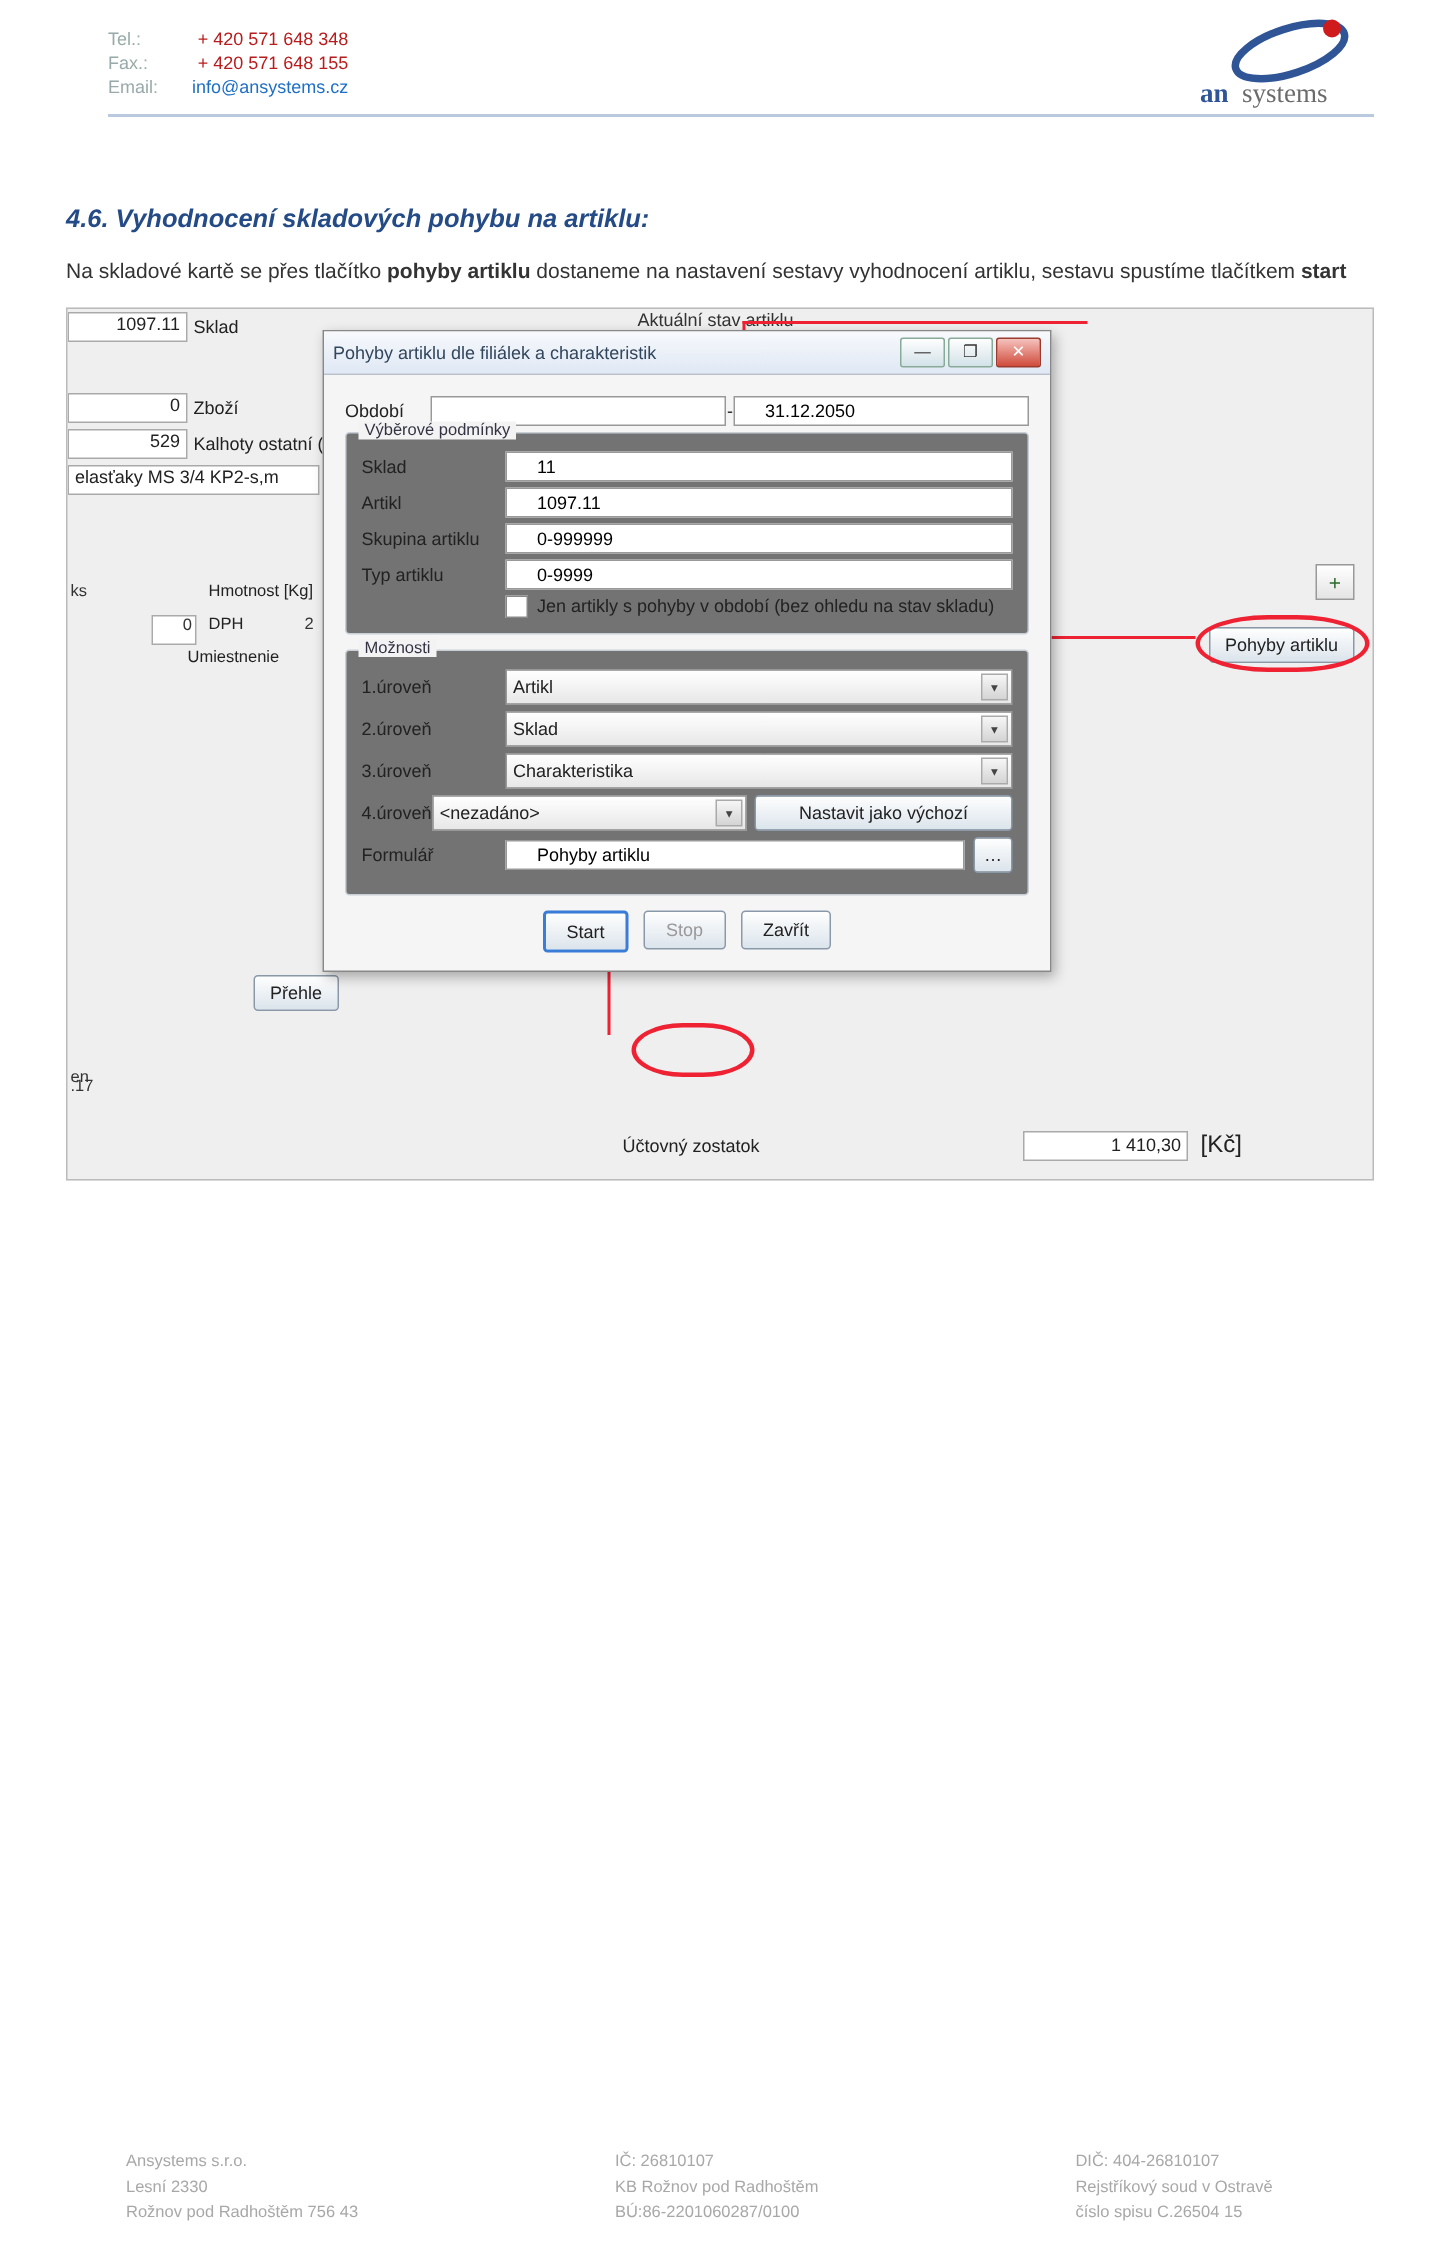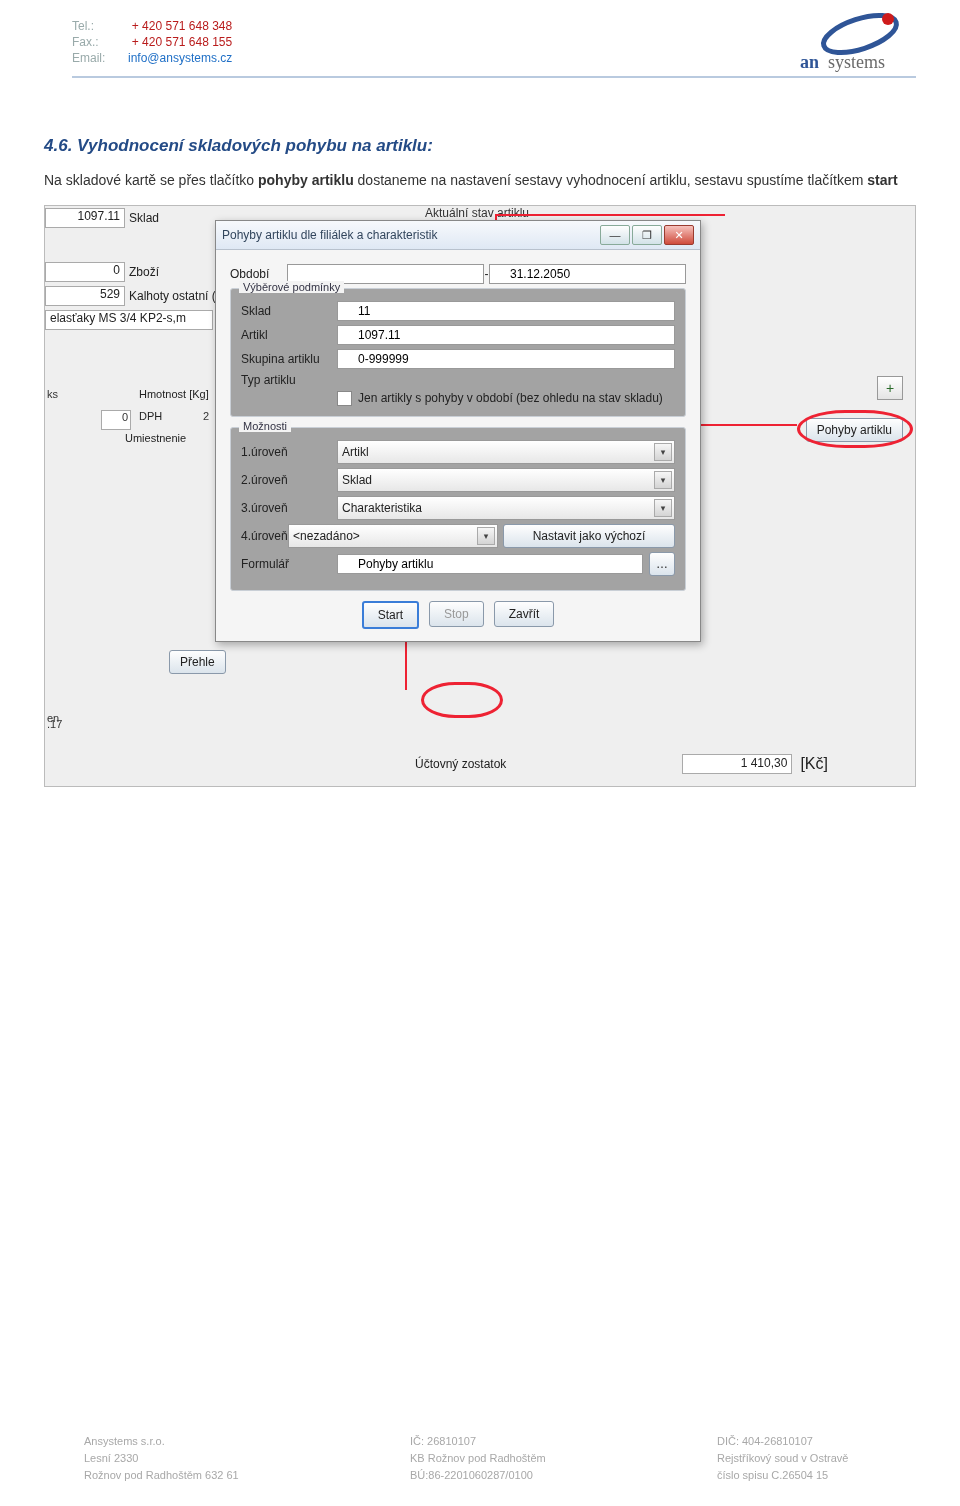--- a/index.html
+++ b/index.html
@@ -27,21 +27,21 @@
   .hmot{position:absolute;left:94px;top:182px;font-size:11px;}
   .dph{position:absolute;left:94px;top:204px;font-size:11px;}
   .umi{position:absolute;left:80px;top:226px;font-size:11px;}
   
   .dlg{position:absolute;left:170px;top:14px;width:484px;background:#f5f5f5;border:1px solid #888;box-shadow:2px 3px 8px rgba(0,0,0,0.3);}
   .dlg .titlebar{background:linear-gradient(#f7f9fc,#dfe8f4);height:28px;border-bottom:1px solid #b8c1cd;display:flex;align-items:center;padding:0 6px;font-size:12px;color:#32465d;}
   .dlg .titlebar .wbtns{margin-left:auto;display:flex;gap:2px;}
   .wbtn{width:28px;height:18px;border:1px solid #8a9;background:linear-gradient(#fefefe,#d3e2e8);border-radius:2px;display:flex;align-items:center;justify-content:center;font-size:11px;line-height:1;color:#333;}
   .wbtn.cl{background:linear-gradient(#f6c2bd,#cf4b3c);color:#fff;border-color:#9a3b30;}
   .dlg .body{padding:10px 14px 12px;}
-  .grp{border:1px solid #c9cfd6;border-radius:3px;padding:8px 10px 10px;margin-bottom:10px;position:relative;background:#a3a3a3;}
+  .grp{border:1px solid #c9cfd6;border-radius:3px;padding:8px 10px 10px;margin-bottom:10px;position:relative;background:#737373;}
   .grp .gl{position:absolute;top:-8px;left:8px;background:#f3f3f3;padding:0 4px;font-size:11px;color:#334;}
   .frow{display:flex;align-items:center;margin:4px 0;}
   .flab{width:96px;font-size:12px;}
   .ftxt{flex:1;height:20px;border:1px solid #999;background:#fff;padding:1px 20px;font-size:12px;box-sizing:border-box;}
   .sep{width:8px;text-align:center;}
   .chk{width:13px;height:13px;border:1px solid #888;background:#fff;display:inline-block;margin:0 6px 0 96px;vertical-align:middle;}
   .chkline{font-size:12px;margin-top:4px;}
   .sel{flex:1;height:22px;border:1px solid #999;background:linear-gradient(#fff,#e7e7e7);display:flex;align-items:center;padding:0 4px;font-size:12px;position:relative;}
   .sel .ar{position:absolute;right:2px;top:2px;width:16px;height:16px;background:linear-gradient(#f6f6f6,#d4d4d4);border:1px solid #aaa;display:flex;align-items:center;justify-content:center;font-size:9px;color:#444;}
   .btn{height:24px;border:1px solid #8a99aa;background:linear-gradient(#fefefe,#dbe4ec);border-radius:3px;padding:0 14px;font-size:12px;display:inline-flex;align-items:center;justify-content:center;}
@@ -170,20 +170,21 @@
         <div class="frow">
               <div class="flab">Artikl</div>
               <input class="ftxt" value="1097.11" style="">
             </div>
         <div class="frow">
               <div class="flab">Skupina artiklu</div>
               <input class="ftxt" value="0-999999" style="">
             </div>
         <div class="frow">
               <div class="flab">Typ artiklu</div>
+              <input class="ftxt" value="0-9999" style="">
             </div>
         <div class="chkline"><span class="chk"></span><span>Jen artikly s pohyby v období (bez ohledu na stav skladu)</span></div>
       </div>
 
       <div class="grp">
         <span class="gl">Možnosti</span>
         <div class="frow">
               <div class="flab">1.úroveň</div>
               <div class="sel">
                 <span>Artikl</span>
@@ -239,21 +240,21 @@
     </div>
   </div>
 
 </div>
 
 <div class="ftr">
   <div class="cols">
     <div class="c">
       <div>Ansystems s.r.o.</div>
       <div>Lesní 2330</div>
-      <div>Rožnov pod Radhoštěm 632 61</div>
+      <div>Rožnov pod Radhoštěm 756 43</div>
     </div>
     <div class="c">
       <div>IČ: 26810107</div>
       <div>KB Rožnov pod Radhoštěm</div>
       <div>BÚ:86-2201060287/0100</div>
     </div>
     <div class="c" style="text-align:left">
       <div>DIČ: 404-26810107</div>
       <div>Rejstříkový soud v Ostravě</div>
       <div><span>číslo spisu C.26504</span>

